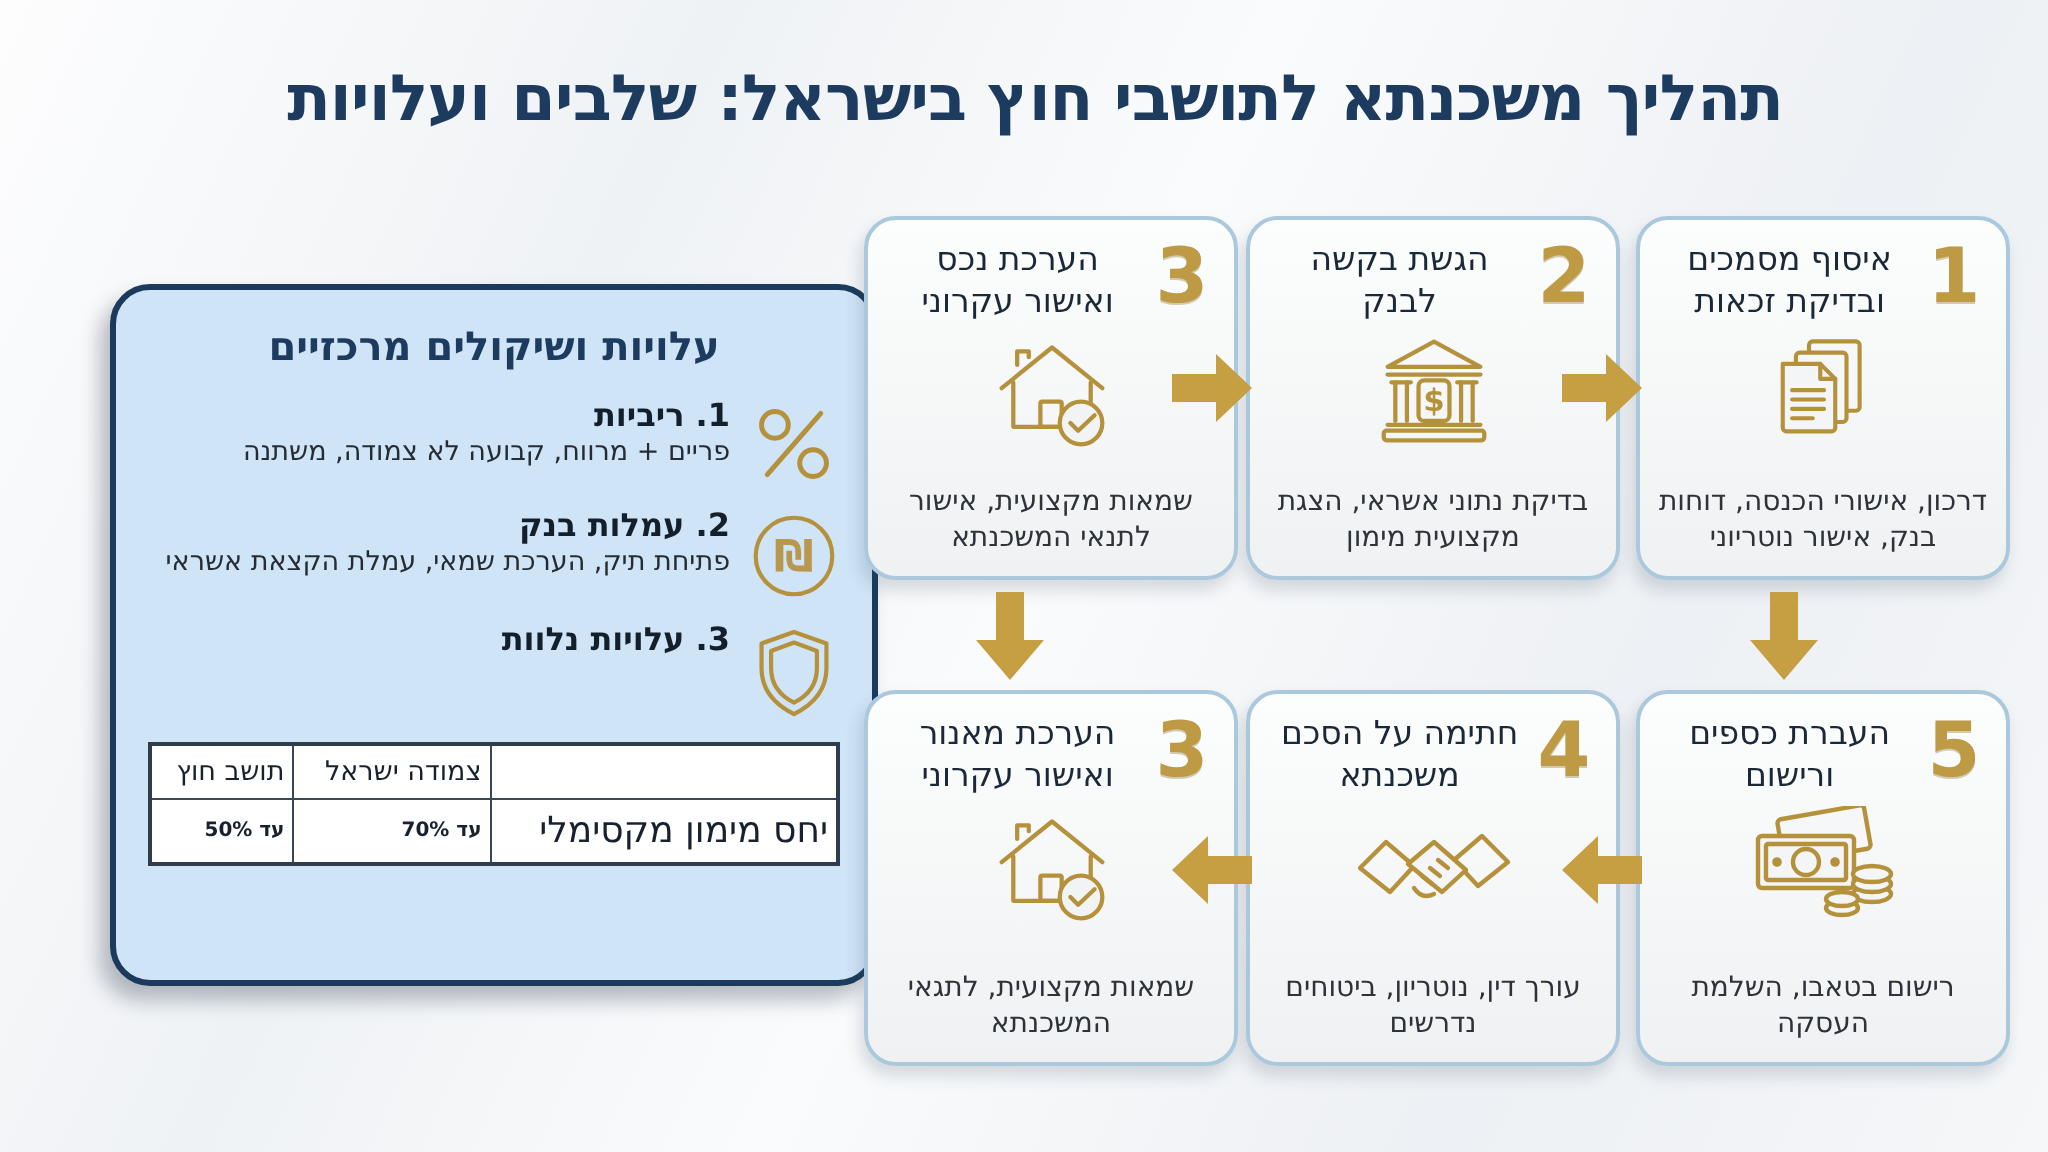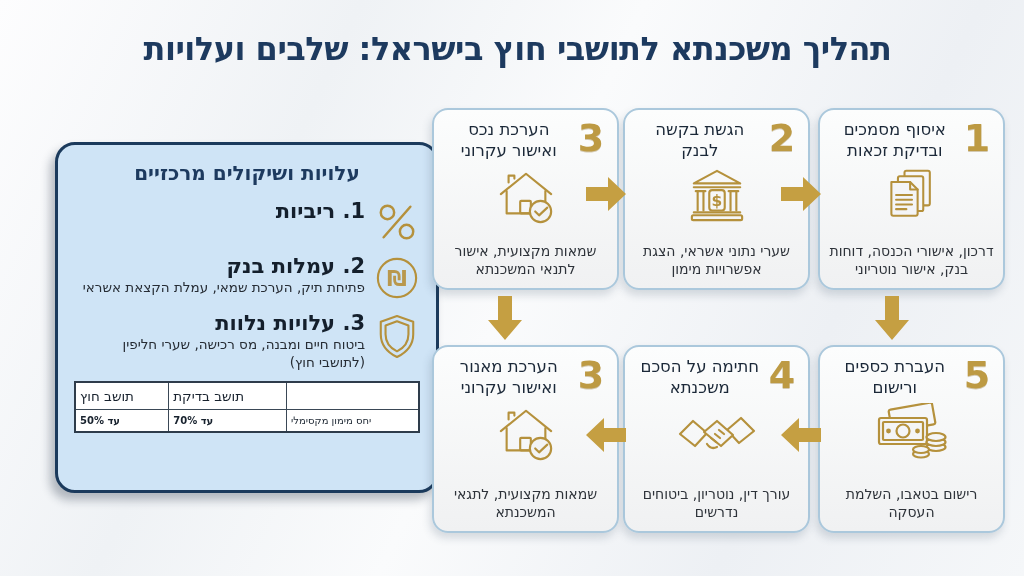--- a/index.html
+++ b/index.html
@@ -15,28 +15,28 @@
   
   .panel{
     position:absolute;left:55px;top:142px;width:384px;height:351px;box-sizing:border-box;
     background:#cfe4f6;border:3px solid #1b3a5c;border-radius:20px;direction:rtl;
     padding:13px 16px 12px 16px;
     box-shadow:-5px 7px 10px rgba(25,40,60,.30);
   }
   .panel-title{text-align:center;font-size:20px;font-weight:bold;color:#1d3a5f;margin:3px 0 13px 0;}
   .panel-item{display:flex;align-items:flex-start;gap:9px;margin-bottom:10px;}
   .pi-icon{flex:0 0 46px;display:flex;justify-content:center;padding-top:3px;}
-  .pi-head{font-size:21px;font-weight:bold;color:#141f2c;line-height:1.25;}
+  .pi-head{font-size:16px;font-weight:bold;color:#141f2c;line-height:1.25;}
   .pi-text{font-size:13.5px;color:#262c34;line-height:1.3;}
   .cost-table{
     width:100%;border-collapse:collapse;background:#ffffff;margin-top:7px;
     font-size:13.5px;color:#18222e;border:2px solid #2e3c4b;
   }
-  .cost-table td{border:1.3px solid #3a4856;text-align:left;padding:5px 4px;}
-  .cost-table .lbl{font-size:10px;}
+  .cost-table td{border:1.3px solid #3a4856;text-align:right;padding:5px 4px;}
+  .cost-table .lbl{font-size:18px;}
   .cost-table .val{font-weight:bold;font-size:10px;}
   
   .step-box{
     position:absolute;width:187px;box-sizing:border-box;direction:rtl;
     border:2px solid #abc8dc;border-radius:16px;
     background:linear-gradient(180deg,#fcfdfd 0%,#f0f1f2 100%);
     box-shadow:-2px 5px 8px rgba(50,70,95,.18);
     display:flex;flex-direction:column;align-items:center;
     padding:10px 8px 10px 8px;
   }
@@ -75,20 +75,21 @@
       <svg width="42" height="42" viewBox="0 0 44 44">
         <g class="gold-stroke" style="stroke-width:2.6">
           <circle cx="12" cy="12" r="7"></circle>
           <circle cx="32" cy="32" r="7"></circle>
           <line x1="36" y1="6" x2="8" y2="38"></line>
         </g>
       </svg>
     </span>
     <span>
       <div class="pi-head">1. ריביות</div>
+      <div class="pi-text">פריים + מרווח, קבועה לא צמודה, משתנה</div>
     </span>
   </div>
 
   <div class="panel-item">
     <span class="pi-icon">
       <svg width="44" height="44" viewBox="0 0 46 46">
         <circle class="gold-stroke" cx="23" cy="23" r="20"></circle>
         <text x="23" y="31" text-anchor="middle" font-size="23" font-weight="bold" fill="#b9984d">₪</text>
       </svg>
     </span>
@@ -102,29 +103,28 @@
     <span class="pi-icon">
       <svg width="42" height="48" viewBox="0 0 44 50">
         <g class="gold-stroke">
           <path d="M22 3 L39 9 V22 C39 33 32 41 22 46 C12 41 5 33 5 22 V9 Z"></path>
           <path d="M22 8.5 L34 13 V22 C34 30.5 29 36.5 22 40 C15 36.5 10 30.5 10 22 V13 Z"></path>
         </g>
       </svg>
     </span>
     <span>
       <div class="pi-head">3. עלויות נלוות</div>
-      <div class="pi-text">ביטוח חיים ומבנה, מס רכישה, שערי חליפין (לתושבי חוץ)</div>
     </span>
   </div>
 
   <table class="cost-table">
     <tbody>
       <tr>
         <td class="lbl"></td>
-        <td>תושב בדיקת</td>
+        <td>צמודה ישראל</td>
         <td>תושב חוץ</td>
       </tr>
       <tr>
         <td class="lbl">יחס מימון מקסימלי</td>
         <td class="val">עד 70%</td>
         <td class="val">עד 50%</td>
       </tr>
     </tbody>
   </table>
 </div>
@@ -161,21 +161,21 @@
         <line x1="10" y1="26" x2="20" y2="26"></line>
         <line x1="44" y1="26" x2="54" y2="26"></line>
         <path d="M12 26 v20 M18 26 v20 M46 26 v20 M52 26 v20"></path>
         <rect x="24" y="25" width="16" height="21" rx="3"></rect>
         <line x1="8" y1="48" x2="56" y2="48"></line>
         <rect x="6" y="51" width="52" height="5" rx="1.5"></rect>
       </g>
       <text x="32" y="41" text-anchor="middle" font-size="16" font-weight="bold" fill="#b5913c">$</text>
     </svg>
   </span>
-  <div class="sb-desc">שערי נתוני אשראי, הצגת אפשרויות מימון</div>
+  <div class="sb-desc">בדיקת נתוני אשראי, הצגת מקצועית מימון</div>
 </div>
 
 <div class="step-box" id="box-s2">
   <div class="sb-head">
     <span class="sb-num">3</span>
     <span class="sb-title">הערכת נכס ואישור עקרוני</span>
   </div>
   <span class="sb-icon">
     <svg width="62" height="60" viewBox="0 0 64 62">
       <g class="gold-stroke">

